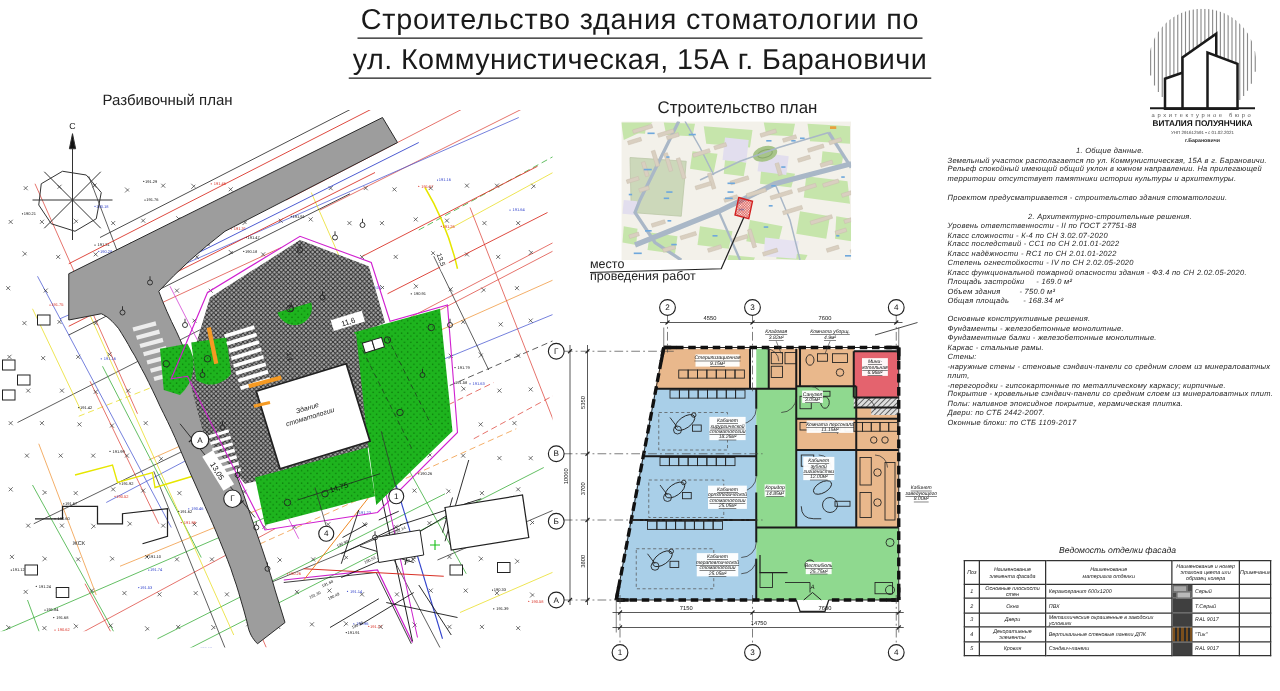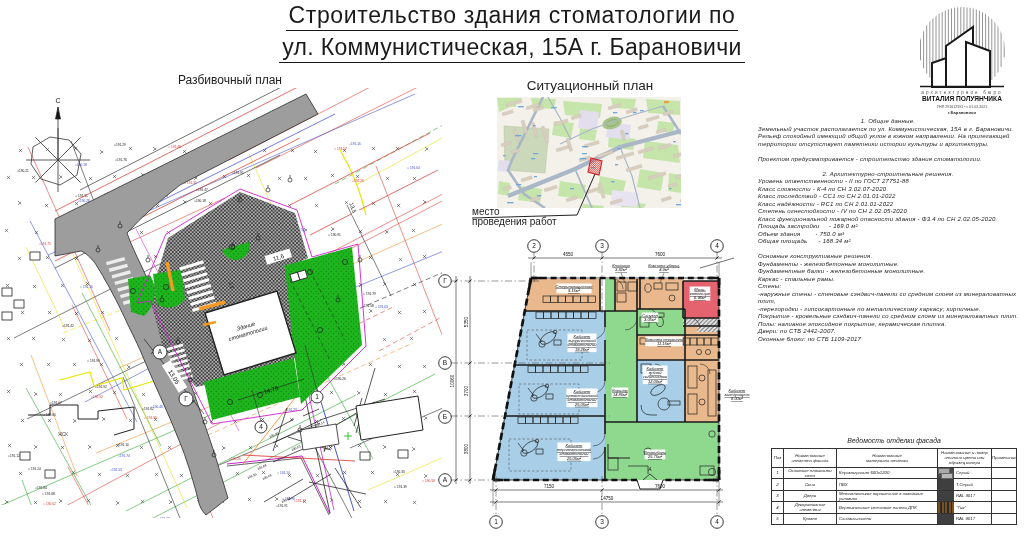--- a/index.html
+++ b/index.html
@@ -1,18 +1,18 @@
 <!DOCTYPE html>
 <html><head><meta charset="utf-8"><style>
 html,body{margin:0;padding:0;}body{width:1024px;height:553px;position:relative;background:#fff;font-family:"Liberation Sans",sans-serif;overflow:hidden;}
 .abs{position:absolute;}
 </style></head><body>
 <div class="abs" style="left:276px;top:2px;width:472px;text-align:center;color:#1a1a1a;"><div style="display:inline-block;border-bottom:1.6px solid #1a1a1a;padding:0 3px 1px 3px;font-size:23px;letter-spacing:0.62px;white-space:nowrap;">Строительство здания стоматологии по</div><br><div style="display:inline-block;border-bottom:1.6px solid #1a1a1a;padding:0 3px 1px 3px;margin-top:3px;font-size:23px;letter-spacing:0.33px;white-space:nowrap;">ул. Коммунистическая, 15А г. Барановичи</div></div>
-<div class="abs" style="left:82px;top:73px;width:200px;text-align:right;font-size:12px;color:#222;">Разбивочный план</div>
-<div class="abs" style="left:490px;top:78px;width:200px;text-align:center;font-size:13.5px;color:#222;">Ситуационный план</div>
+<div class="abs" style="left:82px;top:73px;width:200px;text-align:left;font-size:12px;color:#222;">Разбивочный план</div>
+<div class="abs" style="left:490px;top:78px;width:200px;text-align:center;font-size:13.5px;color:#222;">Строительство план</div>
 <svg style="position:absolute;left:900px;top:0px" width="124" height="120" viewBox="900 0 124 120">
     <defs>
       <clipPath id="logoclip">
         <path d="M919,86 L919,50 A43,43 0 0 1 1005,50 L1005,86 Z"></path>
       </clipPath>
     </defs>
     <g stroke="#8a8a8a" stroke-width="0.9" clip-path="url(#logoclip)">
       <line x1="920.5" y1="37.7" x2="920.5" y2="60.3"></line>
       <line x1="923.6" y1="29.6" x2="923.6" y2="68.4"></line>
       <line x1="926.7" y1="24.4" x2="926.7" y2="73.6"></line>

